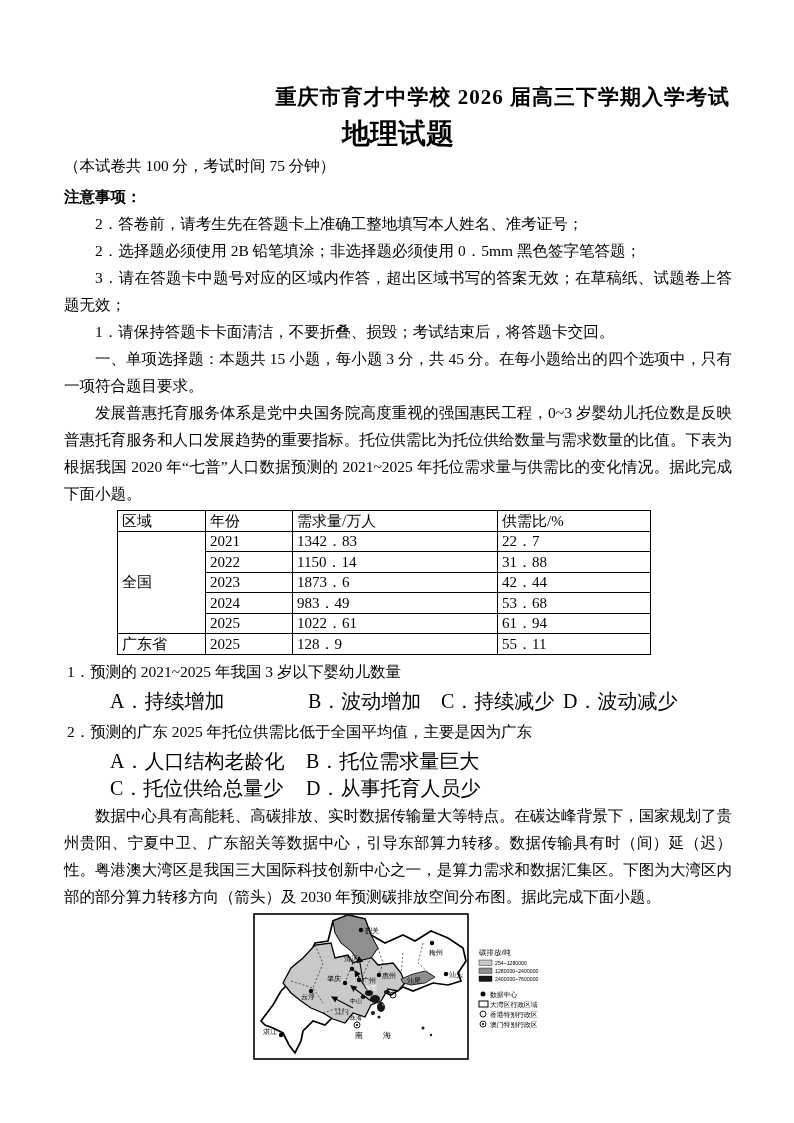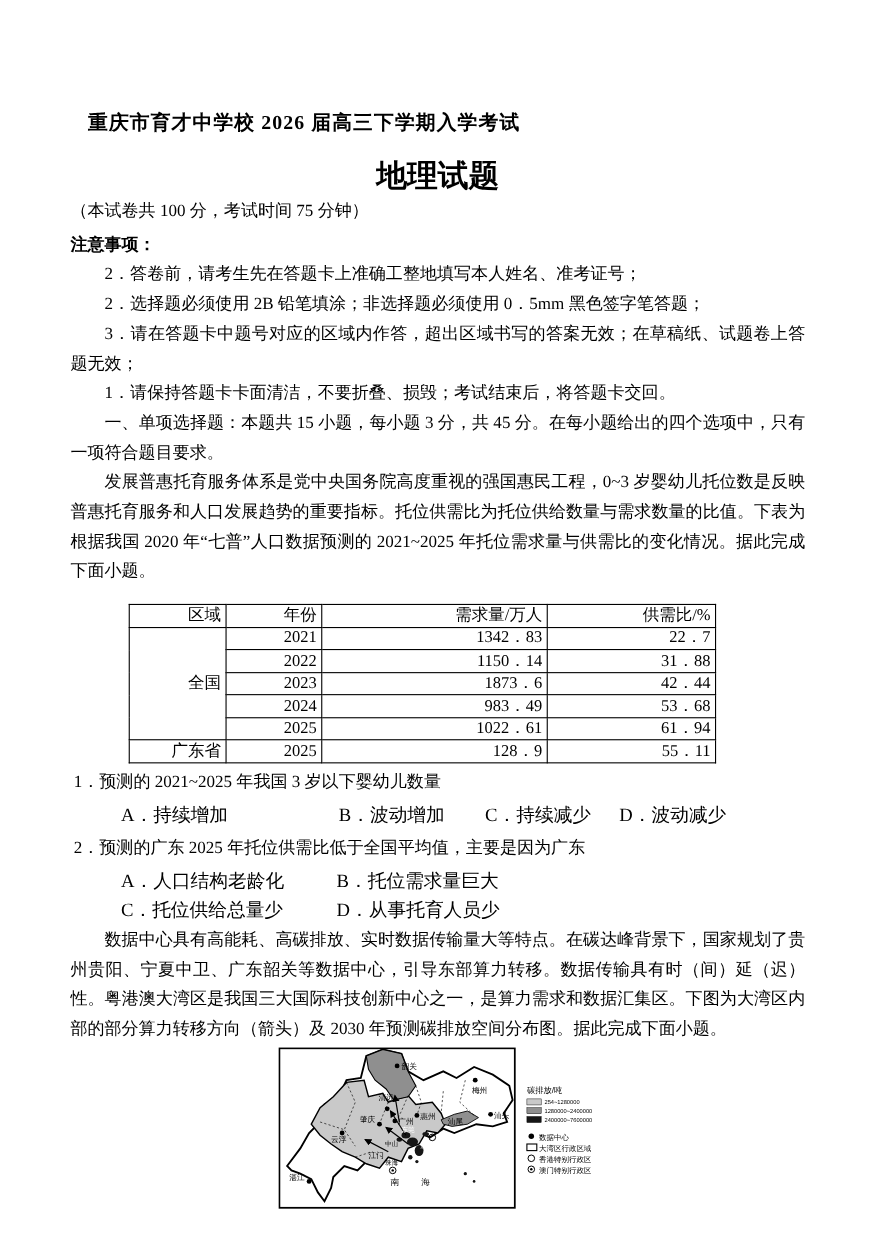--- a/index.html
+++ b/index.html
@@ -6,22 +6,22 @@
   html,body { margin:0; padding:0; }
   body {
     width:794px; height:1123px;
     background:#ffffff; color:#000000;
     font-family:"Liberation Serif","DejaVu Serif",serif;
     overflow:hidden;
   }
   .page { width:794px; height:1123px; padding:80px 62px 0 64px; }
 
   .title {
-    margin:16px; text-align:left;
-    font-size:18px; font-weight:bold; letter-spacing:1px;
+    margin:2px; text-align:right;
+    font-size:21px; font-weight:bold; letter-spacing:1px;
     line-height:30px;
     font-family:"Liberation Serif","DejaVu Serif",serif;
   }
   .subtitle {
     margin:4px 0 0 0; text-align:center;
     font-size:28px; font-weight:bold; line-height:36px;
     font-family:"Liberation Sans","DejaVu Sans",sans-serif;
   }
   .meta {
     margin:2px 0 6px 0; text-align:left;
@@ -32,34 +32,34 @@
     font-family:"Liberation Sans","DejaVu Sans",sans-serif;
     font-weight:bold; font-size:15.5px; line-height:26px;
   }
   p.body-line {
     margin:0; font-size:15.5px; line-height:27px;
     text-align:justify; text-indent:2em;
   }
 
   table.data-table {
     border-collapse:collapse;
-    margin:16px 0 2px 53px;
-    font-size:15px; text-align:right;
+    margin:3px 0 2px 53px;
+    font-size:15px; text-align:left;
   }
   table.data-table td, table.data-table th {
     border:1px solid #000; font-weight:normal;
     height:20.5px; padding:0 4px; line-height:18px;
   }
   .col-region { width:88px; }
   .col-year   { width:87px; }
   .col-demand { width:205px; }
   .col-ratio  { width:153px; }
 
   .q-stem { margin:3px; font-size:15.5px; line-height:27px; }
-  .q-options { margin:0; padding-left:46px; font-size:17px; line-height:27px; }
+  .q-options { margin:0; padding-left:46px; font-size:20px; line-height:27px; }
   .opt { display:inline-block; }
   .w198 { width:198px; } .w133 { width:133px; } .w122 { width:122px; }
   .w196 { width:196px; }
 
   .figure-wrap { margin:3px 0 0 189px; }
   svg text { font-family:"Liberation Sans","DejaVu Sans",sans-serif; }
 </style>
 </head>
 <body>
 

